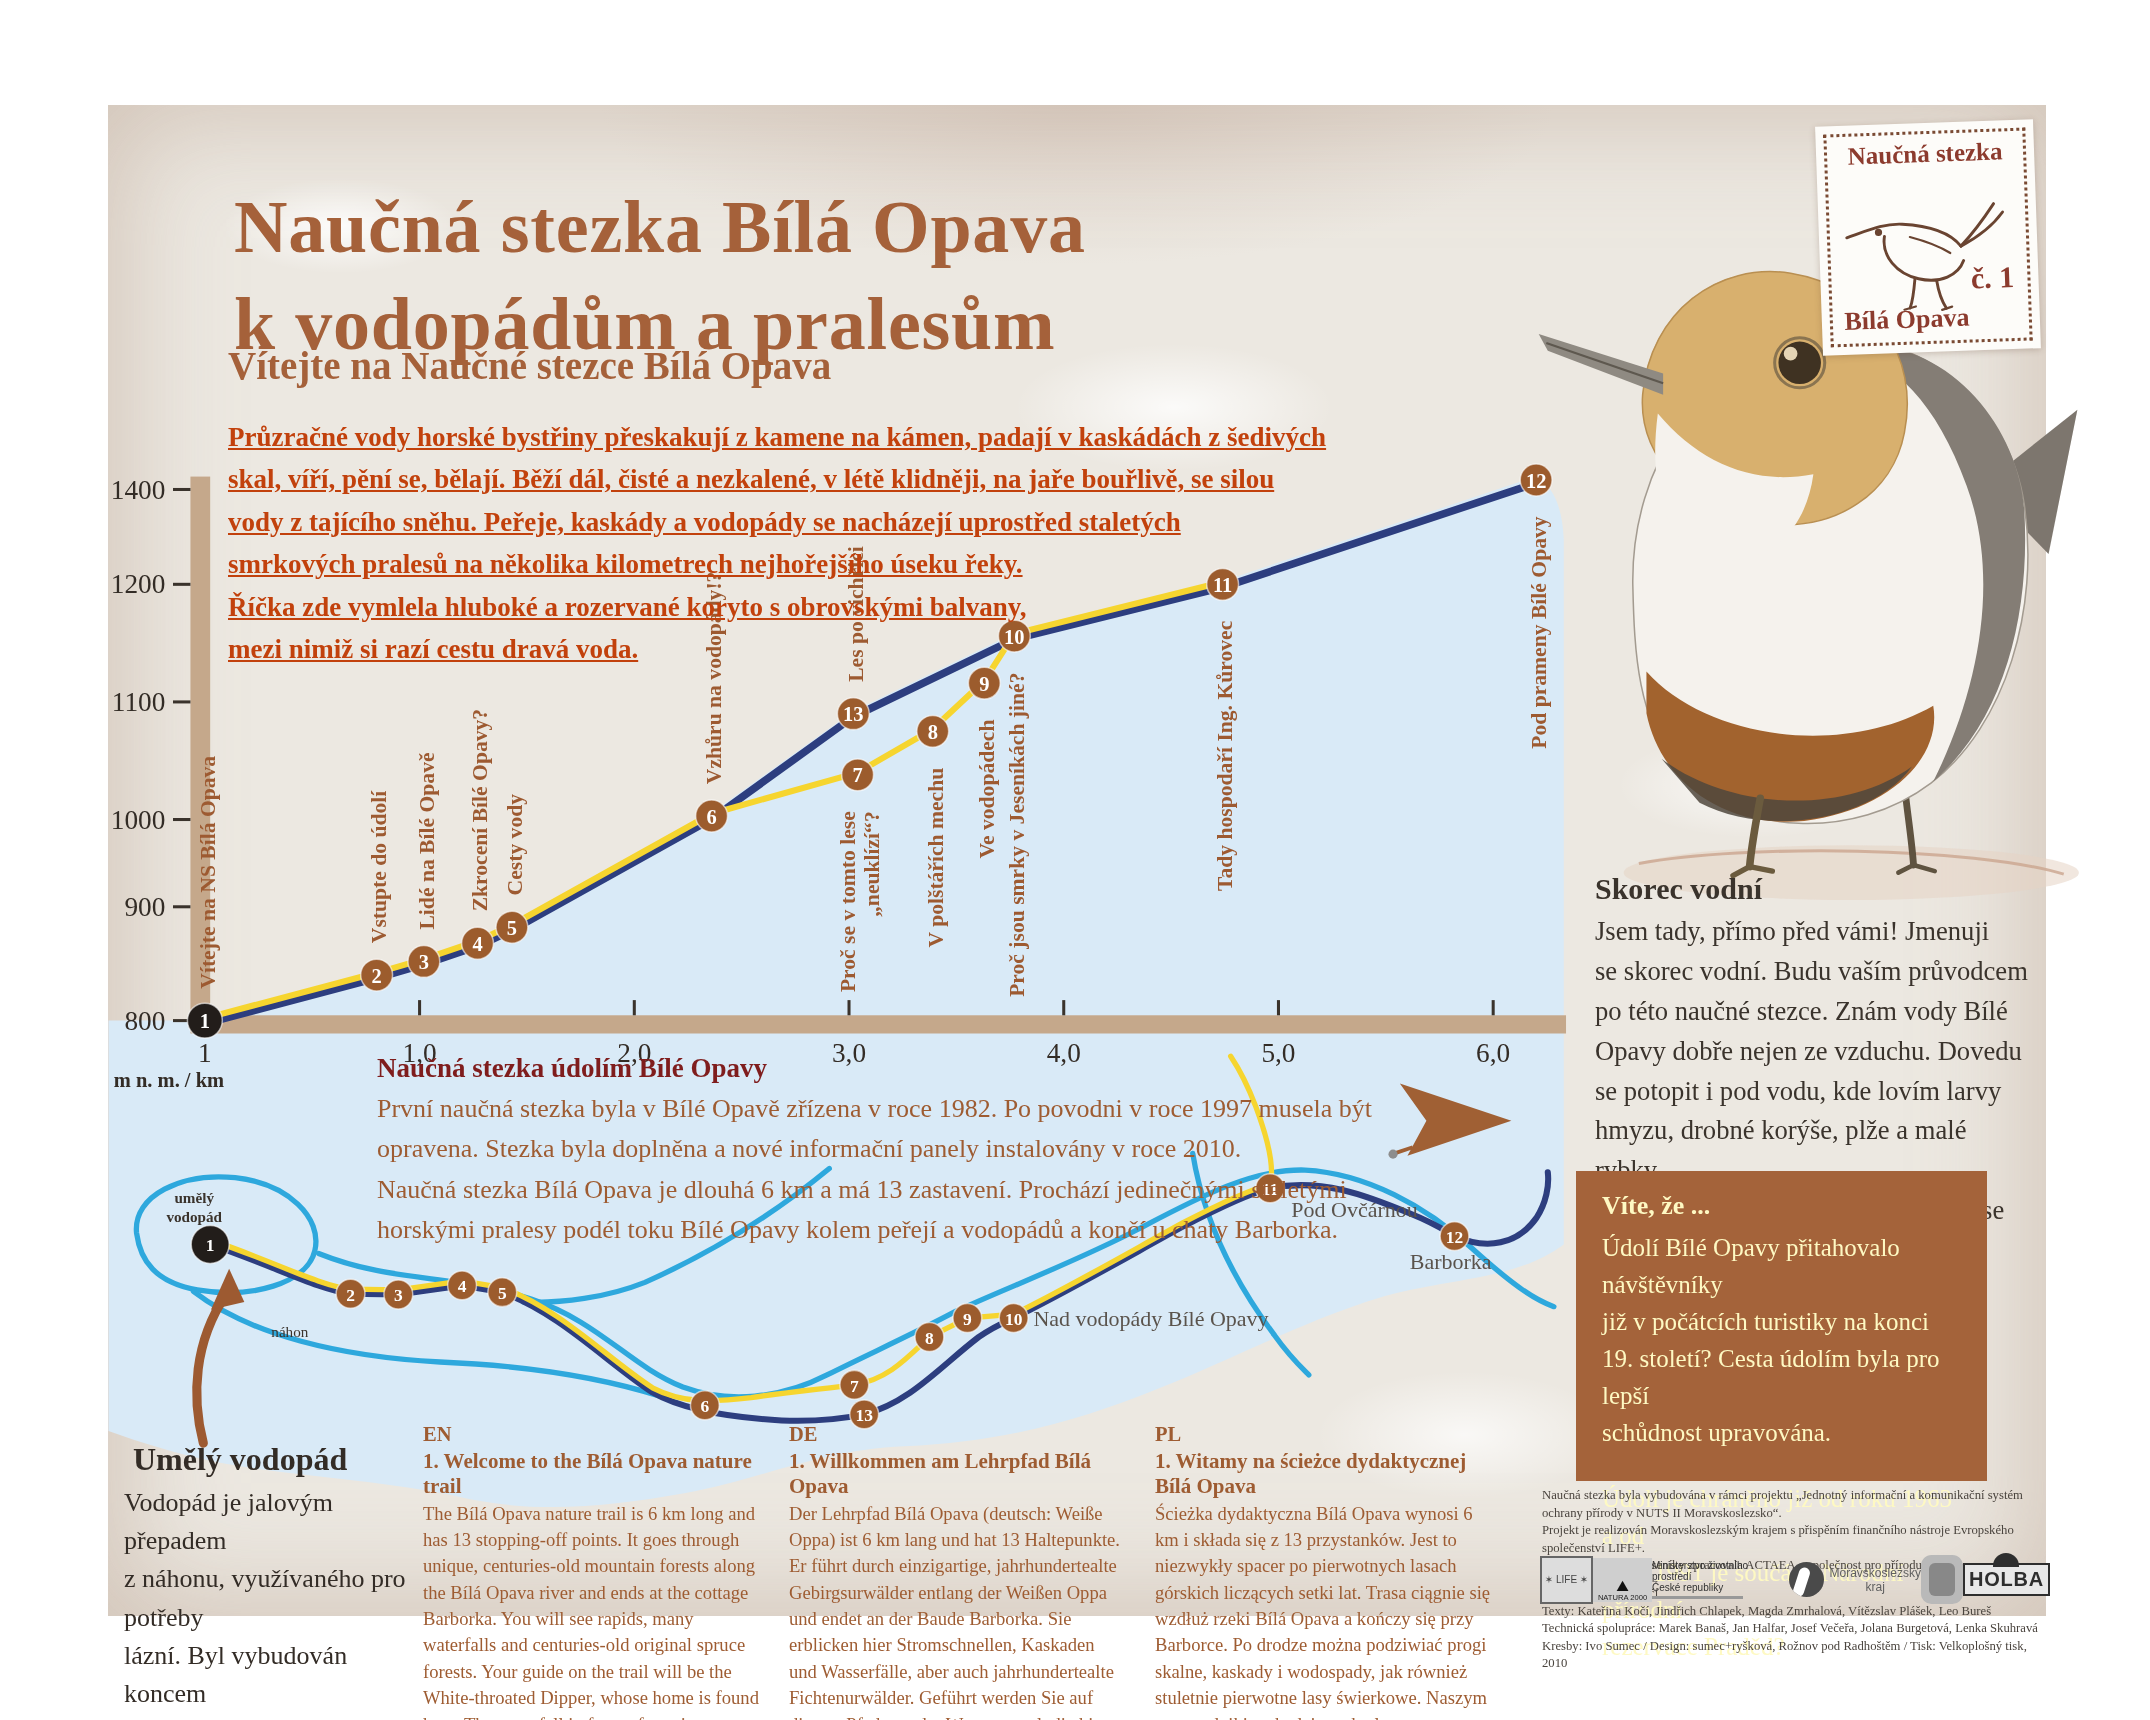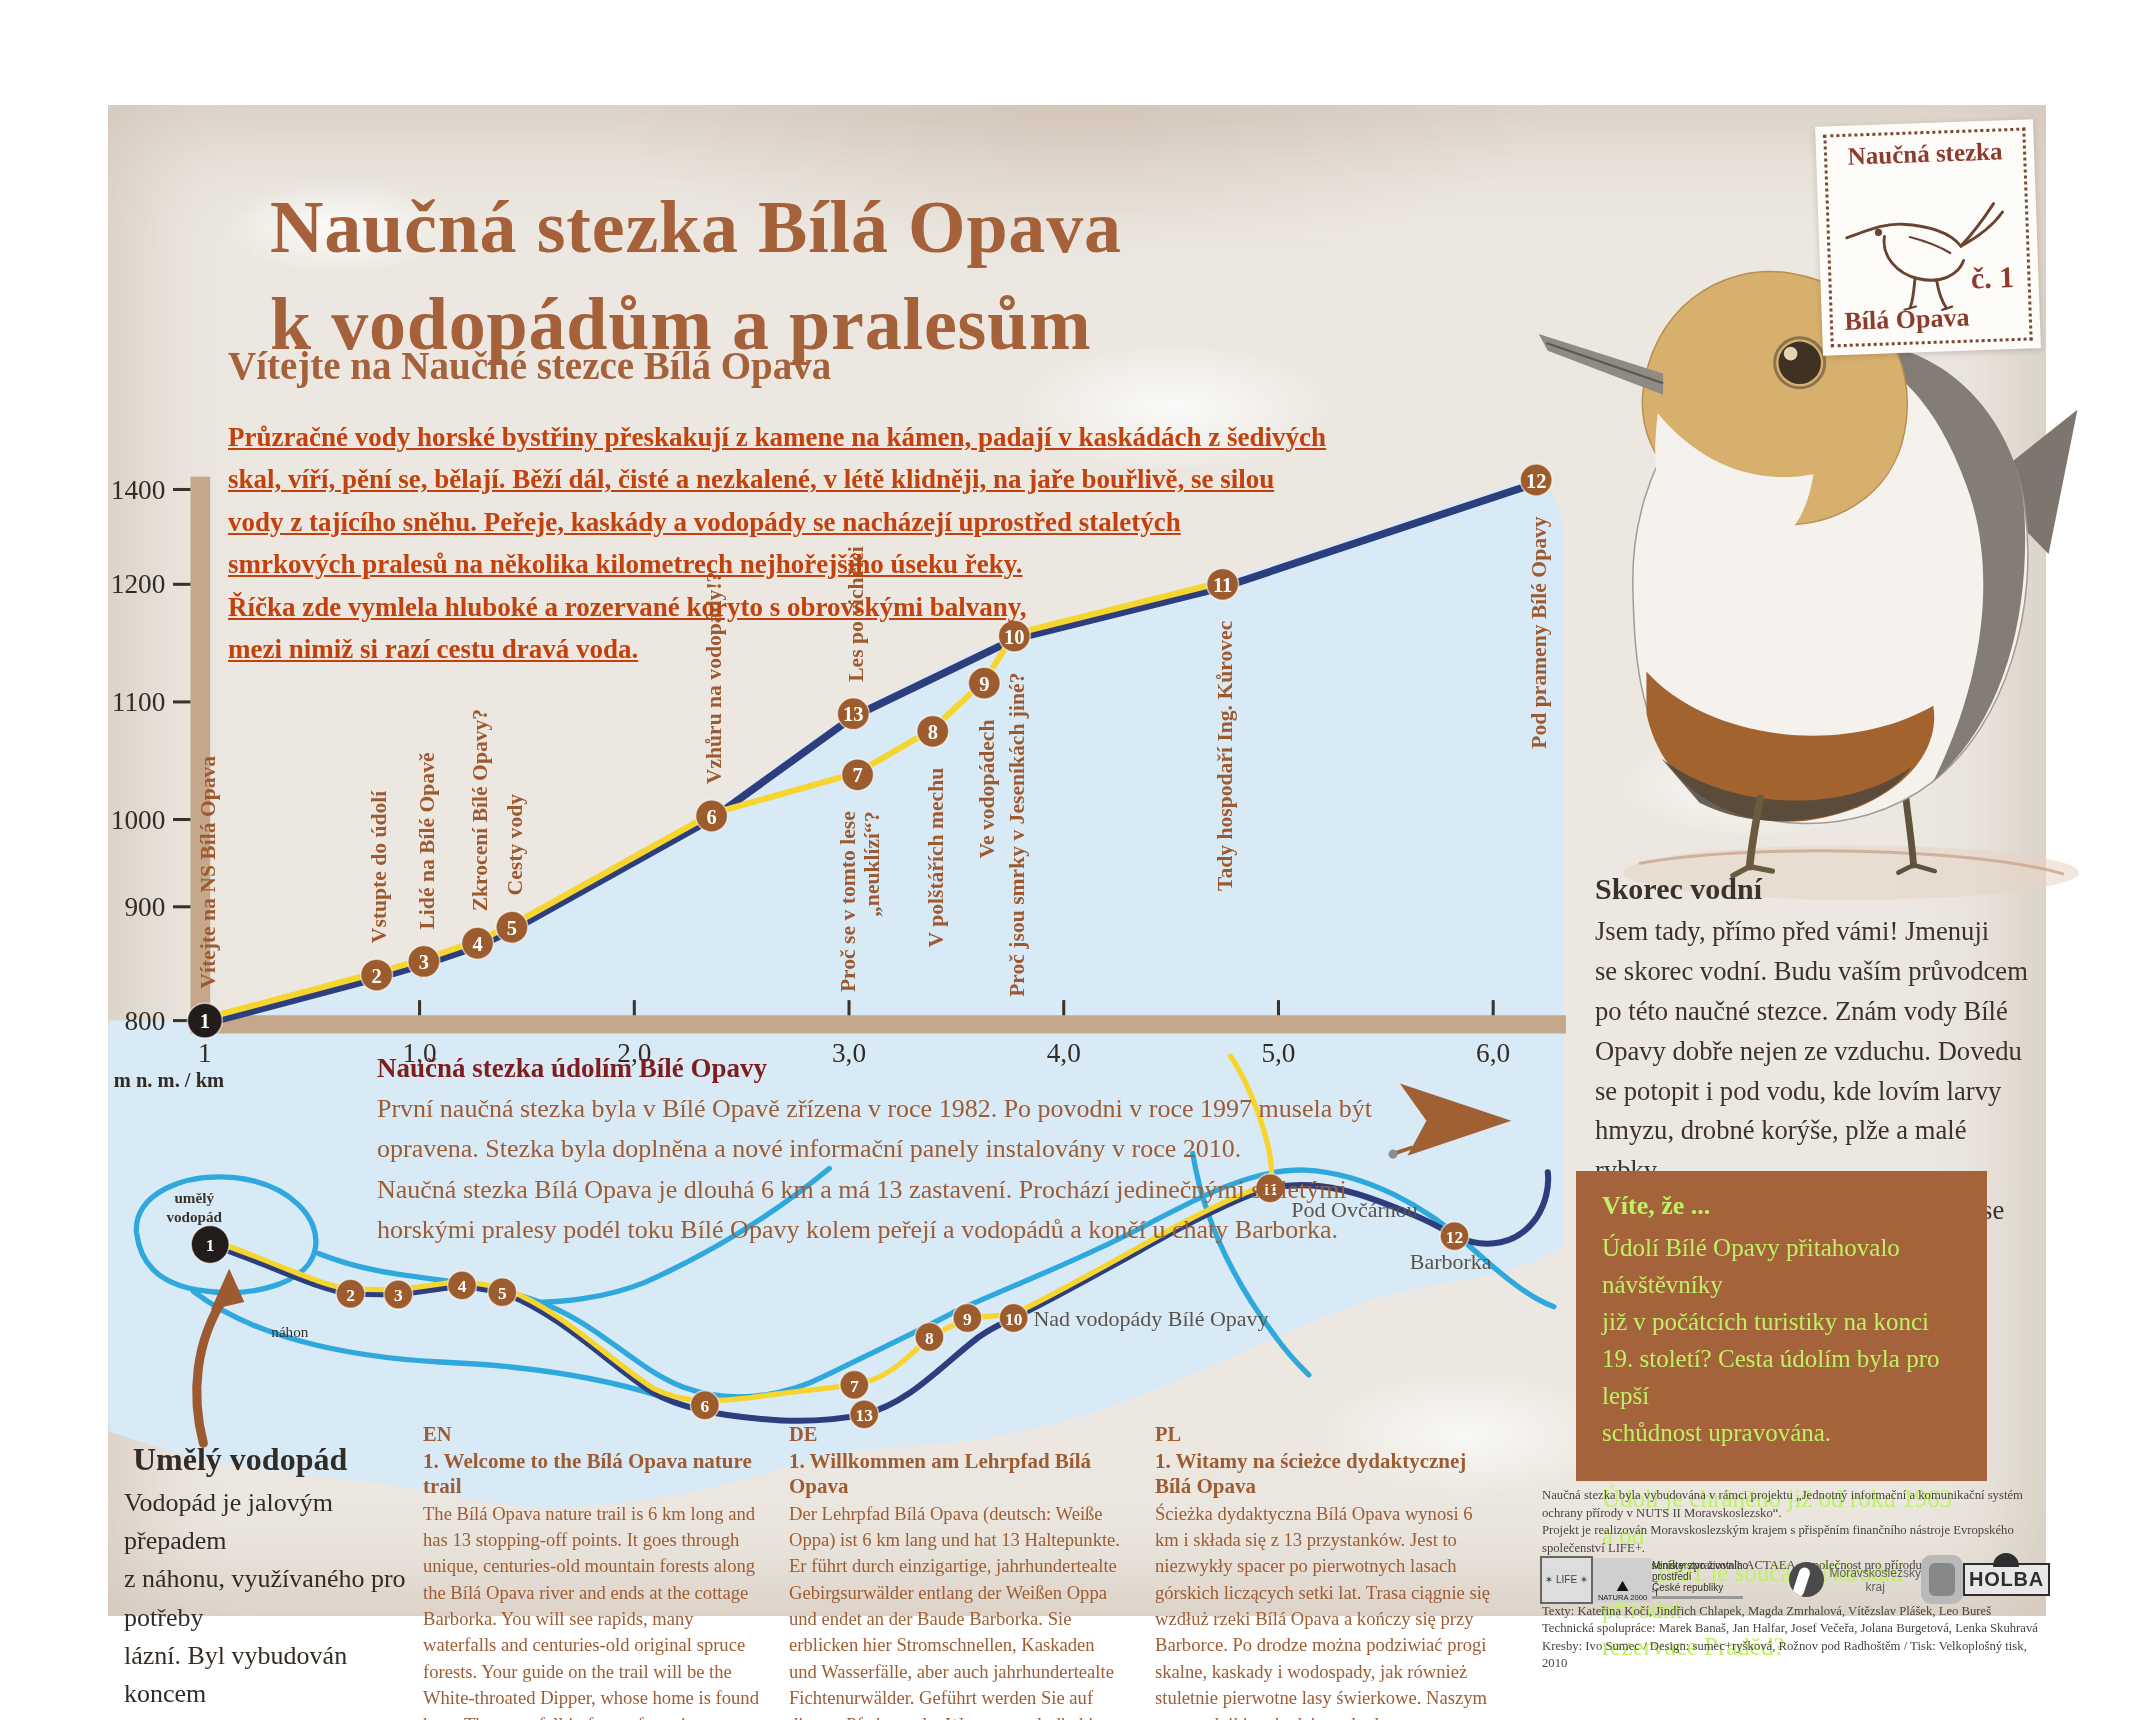--- a/index.html
+++ b/index.html
@@ -10,32 +10,32 @@
       radial-gradient(ellipse 167px 68px at 12% 8%, rgba(255,255,255,.9), rgba(255,255,255,0) 70%),
       radial-gradient(ellipse 228px 91px at 55% 20%, rgba(255,255,255,.8), rgba(255,255,255,0) 70%),
       radial-gradient(ellipse 197px 76px at 85% 45%, rgba(255,255,255,.75), rgba(255,255,255,0) 70%),
       radial-gradient(ellipse 243px 99px at 30% 70%, rgba(255,255,255,.7), rgba(255,255,255,0) 70%),
       radial-gradient(ellipse 212px 91px at 70% 88%, rgba(255,255,255,.7), rgba(255,255,255,0) 70%),
       radial-gradient(ellipse 683px 228px at 50% 0%, rgba(205,185,172,.45), rgba(205,185,172,0) 70%),
       #ece8e1;
     box-shadow: inset 0 0 106px 15px rgba(190,168,152,.55);}
   .txt{position:absolute;z-index:5;}
   .title{left:234px;top:129px;width:1290px;color:#a5613a;font-weight:bold;
-    font-size:74px;line-height:1.32;letter-spacing:0.8px;margin-left:36px;}
+    font-size:74px;line-height:1.32;letter-spacing:0.8px;}
   .subtitle{left:228px;top:343px;color:#a5613a;font-weight:bold;font-size:39px;}
   .intro{left:228px;top:416px;width:1274px;color:#c2410c;font-weight:bold;
     font-size:27px;line-height:1.57;white-space:pre-line;text-decoration:underline;}
   .trailinfo{left:377px;top:1053px;width:1077px;color:#9e5c32;}
   .trailinfo h2{margin:0 0 4.6px 0;font-size:27px;color:#7f1d1d;}
   .trailinfo p{margin:0;font-size:26px;line-height:1.56;white-space:pre-line;}
   .skorec{left:1595px;top:872px;width:436px;color:#3a332c;}
   .skorec h2{margin:0 0 6px 0;font-size:30px;}
   .skorec p{margin:0;font-size:26.6px;line-height:1.5;white-space:pre-line;}
   .dyk{left:1576px;top:1171px;width:411px;height:310px;background:#a4633a;
-    box-sizing:border-box;padding:20px 26px;color:#bef264;}
+    box-sizing:border-box;padding:20px 26px;color:#fef9c3;}
   .dyk h2{margin:0 0 7.6px 0;font-size:26px;}
   .dyk p{margin:0 0 29px 0;font-size:25px;line-height:1.48;white-space:pre-line;}
   .umely{left:124px;top:1441px;width:303px;color:#332c26;}
   .umely h2{margin:0 0 6px 9px;font-size:32px;}
   .umely p{margin:0;font-size:26px;line-height:1.47;white-space:pre-line;}
   .langs{left:423px;top:1423px;width:1100px;display:flex;}
   .lang-col{width:338px;margin-right:28px;color:#9e5c32;}
   .lang-code{font-size:20.5px;font-weight:bold;margin-bottom:3px;}
   .lang-col h3{margin:0;font-size:21px;}
   .lang-col p{margin:1.5px 0 0 0;font-size:18.6px;line-height:1.42;}

